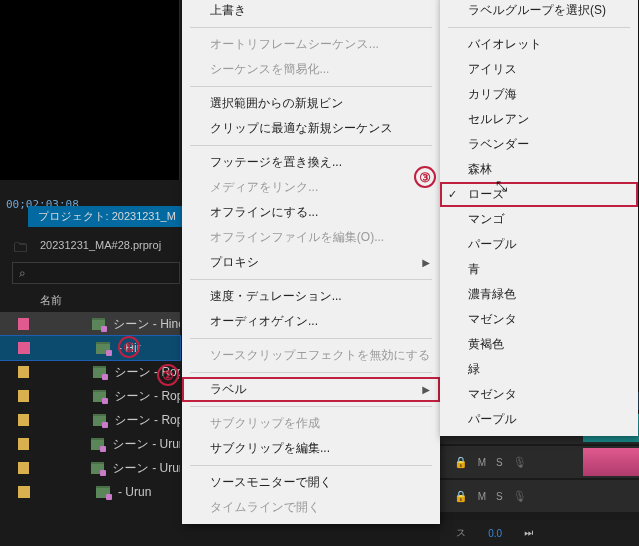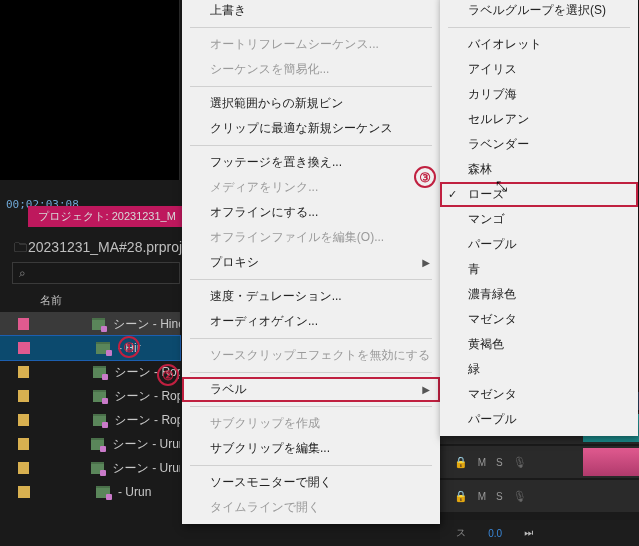--- a/index.html
+++ b/index.html
@@ -5,23 +5,23 @@
   * { box-sizing: border-box; margin: 0; padding: 0; }
   body {
     width: 639px; height: 546px;
     background: #1a1a1a;
     font-family: "Hiragino Sans", "Yu Gothic", Meiryo, sans-serif;
     font-size: 12px; color: #c8c8c8;
     position: relative; overflow: hidden;
   }
   .preview-area { position:absolute; left:0; top:0; width:180px; height:180px; background:#000; border-right:1px solid #2a2a2a; }
   .timecode { position:absolute; left:6px; top:182px; color:#6fa8d6; font-size:11px; font-family:monospace;margin-top:16px; }
-  .project-tab { position:absolute; left:28px; top:206px; background:#be185d; padding:3px 10px; font-size:11px; color:#d8d8d8; }
+  .project-tab { position:absolute; left:28px; top:206px; background:#0369a1; padding:3px 10px; font-size:11px; color:#d8d8d8; }
   .bread-icon { position:absolute; left:14px; top:238px; color:#7c7c7c; font-size:13px; }
-  .bread-text { position:absolute; left:28px; top:239px; color:#bfbfbf; font-size:14px; }
+  .bread-text { position:absolute; left:40px; top:239px; color:#bfbfbf; font-size:11px; }
   .search-row { position:absolute; left:12px; top:262px; width:168px; height:22px; background:#181818; border:1px solid #3a3a3a; display:flex; align-items:center; padding-left:6px; color:#808080; }
   .col-head { position:absolute; left:40px; top:293px; font-size:11px; color:#bfbfbf; }
 
   .project-list { position:absolute; left:0; top:312px; width:180px; }
   .clip-row { display:flex; align-items:center; height:24px; padding-left:18px; gap:8px; color:#c8c8c8; }
   .clip-row.sel { background:#3a3a3a; }
   .clip-row.hi  { outline:1px solid #1c5fb0; background:#0c4a6e; }
   .swatch { width:12px; height:12px; }
   .gap { width:50px; }
   .clip-icon { width:14px; height:12px; background:#5a865a; position:relative; border-top:2px solid #4a704a; }

